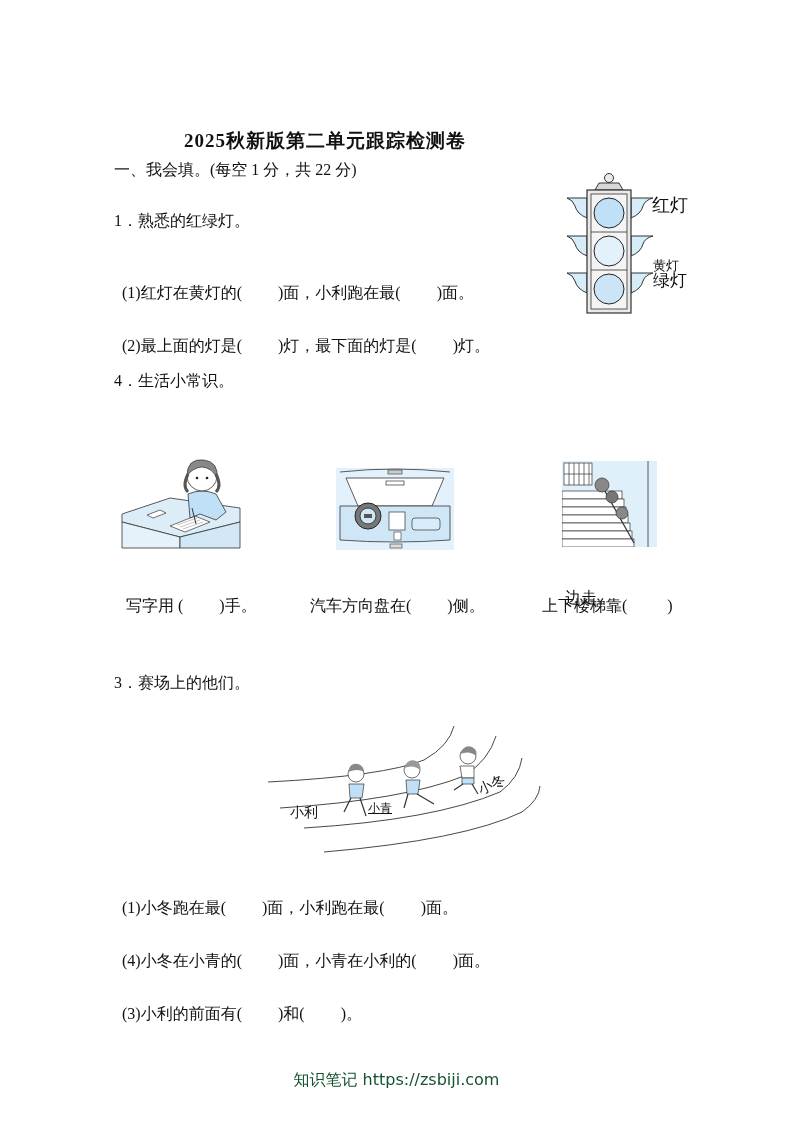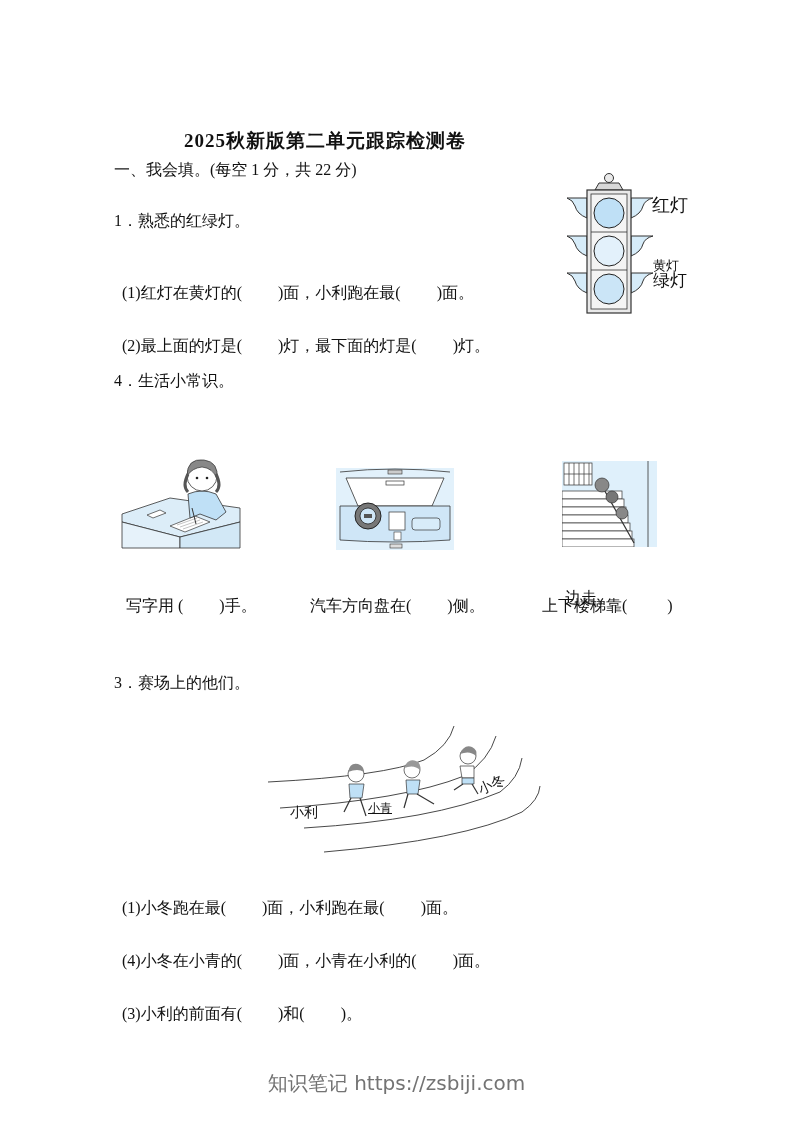--- a/index.html
+++ b/index.html
@@ -4,22 +4,22 @@
 <style>
   html, body { margin: 0; padding: 0; background: #ffffff; }
   body { width: 793px; height: 1122px; position: relative; overflow: hidden;
          font-family: "Liberation Serif", "DejaVu Serif", serif; color: #111; }
   .abs { position: absolute; }
   .title { left: 0; width: 650px; top: 104px; text-align: center;
            font-size: 19px; font-weight: bold; letter-spacing: 1px; margin-top: 24px; }
   .line { left: 114px; font-size: 16px; white-space: pre; }
   .blank { display: inline-block; width: 36px; }
   .blank-w { display: inline-block; width: 40px; }
-  .footer { left: 0; width: 793px; top: 1070px; text-align: center; font-size: 20px;
-            color: #737373; font-family: "DejaVu Sans", sans-serif; }
+  .footer { left: 0; width: 793px; top: 1070px; text-align: center; font-size: 16px;
+            color: #14532d; font-family: "DejaVu Sans", sans-serif; }
   svg { display: block; }
   .cap { font-size: 16px; white-space: pre; }
 </style>
 </head>
 <body>
 
 <div class="abs title">2025秋新版第二单元跟踪检测卷</div>
 
 <div class="abs line" style="top:160px">一、我会填。(每空 1 分，共 22 分)</div>
 

